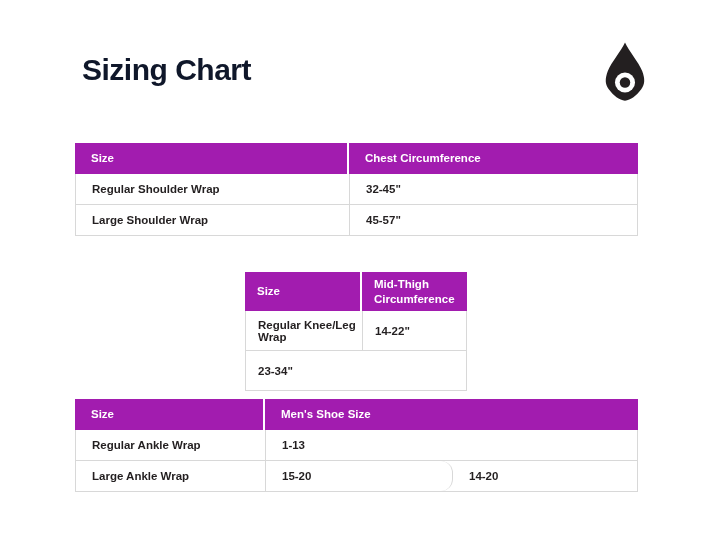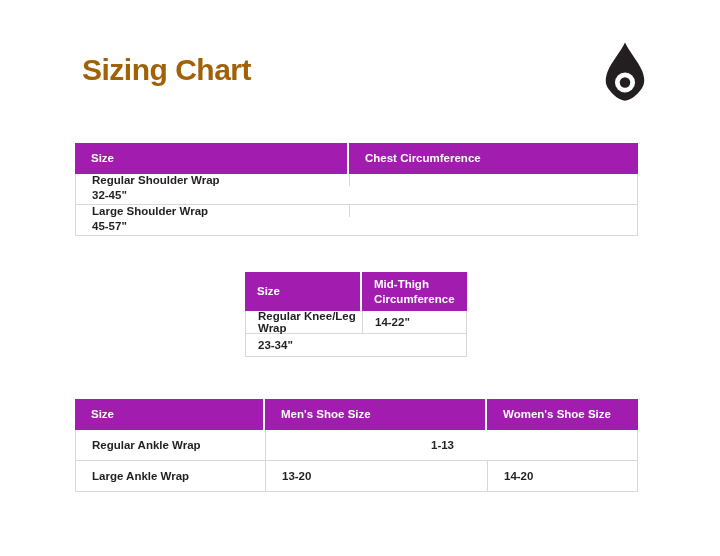--- a/index.html
+++ b/index.html
@@ -10,21 +10,21 @@
     font-family:"Liberation Sans", sans-serif;
     color:#231f20;
     overflow:hidden;
   }
   .page-title {
     position:absolute;
     left:82px; top:53px;
     font-size:30px;
     font-weight:bold;
     letter-spacing:-0.5px;
-    color:#a16207;
+    color:#0f172a;
   }
   .brand-logo {
     position:absolute;
     left:604px; top:42px;
     width:42px; height:60px;
   }
   
   .sz-table { position:absolute; }
   .t-head { display:flex; background:#a21caf; }
   .t-head-cell {
@@ -41,39 +41,39 @@
     display:flex; align-items:center;
     padding-left:16px; padding-right:8px;
     font-size:11.5px; font-weight:bold;
     color:#231f20;
   }
   .t-cell:not(:last-child){ border-right:1px solid #d8d8d8; }
 
   
   #tbl-shoulder { left:75px; top:143px; width:563px; }
   #tbl-shoulder .t-head { height:31px; }
-  #tbl-shoulder .t-row { height:31px;flex-direction:column; }
+  #tbl-shoulder .t-row { height:31px; }
   #tbl-shoulder .c0 { width:274px; }
   #tbl-shoulder .c1 { flex:1;text-align:center; }
 
   
   #tbl-knee { left:245px; top:272px; width:222px; }
   #tbl-knee .t-head { height:39px; }
-  #tbl-knee .t-row { height:23px; }
+  #tbl-knee .t-row { height:40px; }
   #tbl-knee .c0 { width:117px; }
   #tbl-knee .c1 { flex:1; }
   #tbl-knee .t-cell { padding-left:12px; padding-right:4px; }
   #tbl-knee .t-head-cell { padding-left:12px; padding-right:4px; }
 
   
   #tbl-ankle { left:75px; top:399px; width:563px; }
   #tbl-ankle .t-head { height:31px; }
-  #tbl-ankle .t-row { height:31px;justify-content:space-between; }
+  #tbl-ankle .t-row { height:31px; }
   #tbl-ankle .c0 { width:190px; }
-  #tbl-ankle .c1 { width:222px; }
+  #tbl-ankle .c1 { width:187px;border-radius:12px; }
   #tbl-ankle .c2 { flex:1; }
 </style>
 </head>
 <body>
 
 <h1 class="page-title">Sizing Chart</h1>
 
 <svg class="brand-logo" viewBox="0 0 44 62" xmlns="http://www.w3.org/2000/svg" aria-hidden="true">
   <path fill="#231f20" d="M22 0 C26 9 36 20 40 30 C43 38 43 44 39 49 C34 56 28 60 22 61 C16 60 10 56 5 49 C1 44 1 38 4 30 C8 20 18 9 22 0 Z"></path>
   <circle cx="22" cy="42" r="10.5" fill="#ffffff"></circle>
@@ -110,26 +110,25 @@
     <div class="t-row">
       <div class="t-cell c1">23-34"</div>
     </div>
   </div>
 </div>
 
 <div class="sz-table" id="tbl-ankle">
   <div class="t-head">
     <div class="t-head-cell c0">Size</div>
     <div class="t-head-cell c1">Men's Shoe Size</div>
-    <div class="t-head-cell c2">Women's Shoe Size</div>
   </div>
   <div class="t-body">
     <div class="t-row">
       <div class="t-cell c0">Regular Ankle Wrap</div>
       <div class="t-cell c1">1-13</div>
     </div>
     <div class="t-row">
       <div class="t-cell c0">Large Ankle Wrap</div>
-      <div class="t-cell c1">13-20</div>
+      <div class="t-cell c1">15-20</div>
       <div class="t-cell c2">14-20</div>
     </div>
   </div>
 </div>
 
 </body></html>

